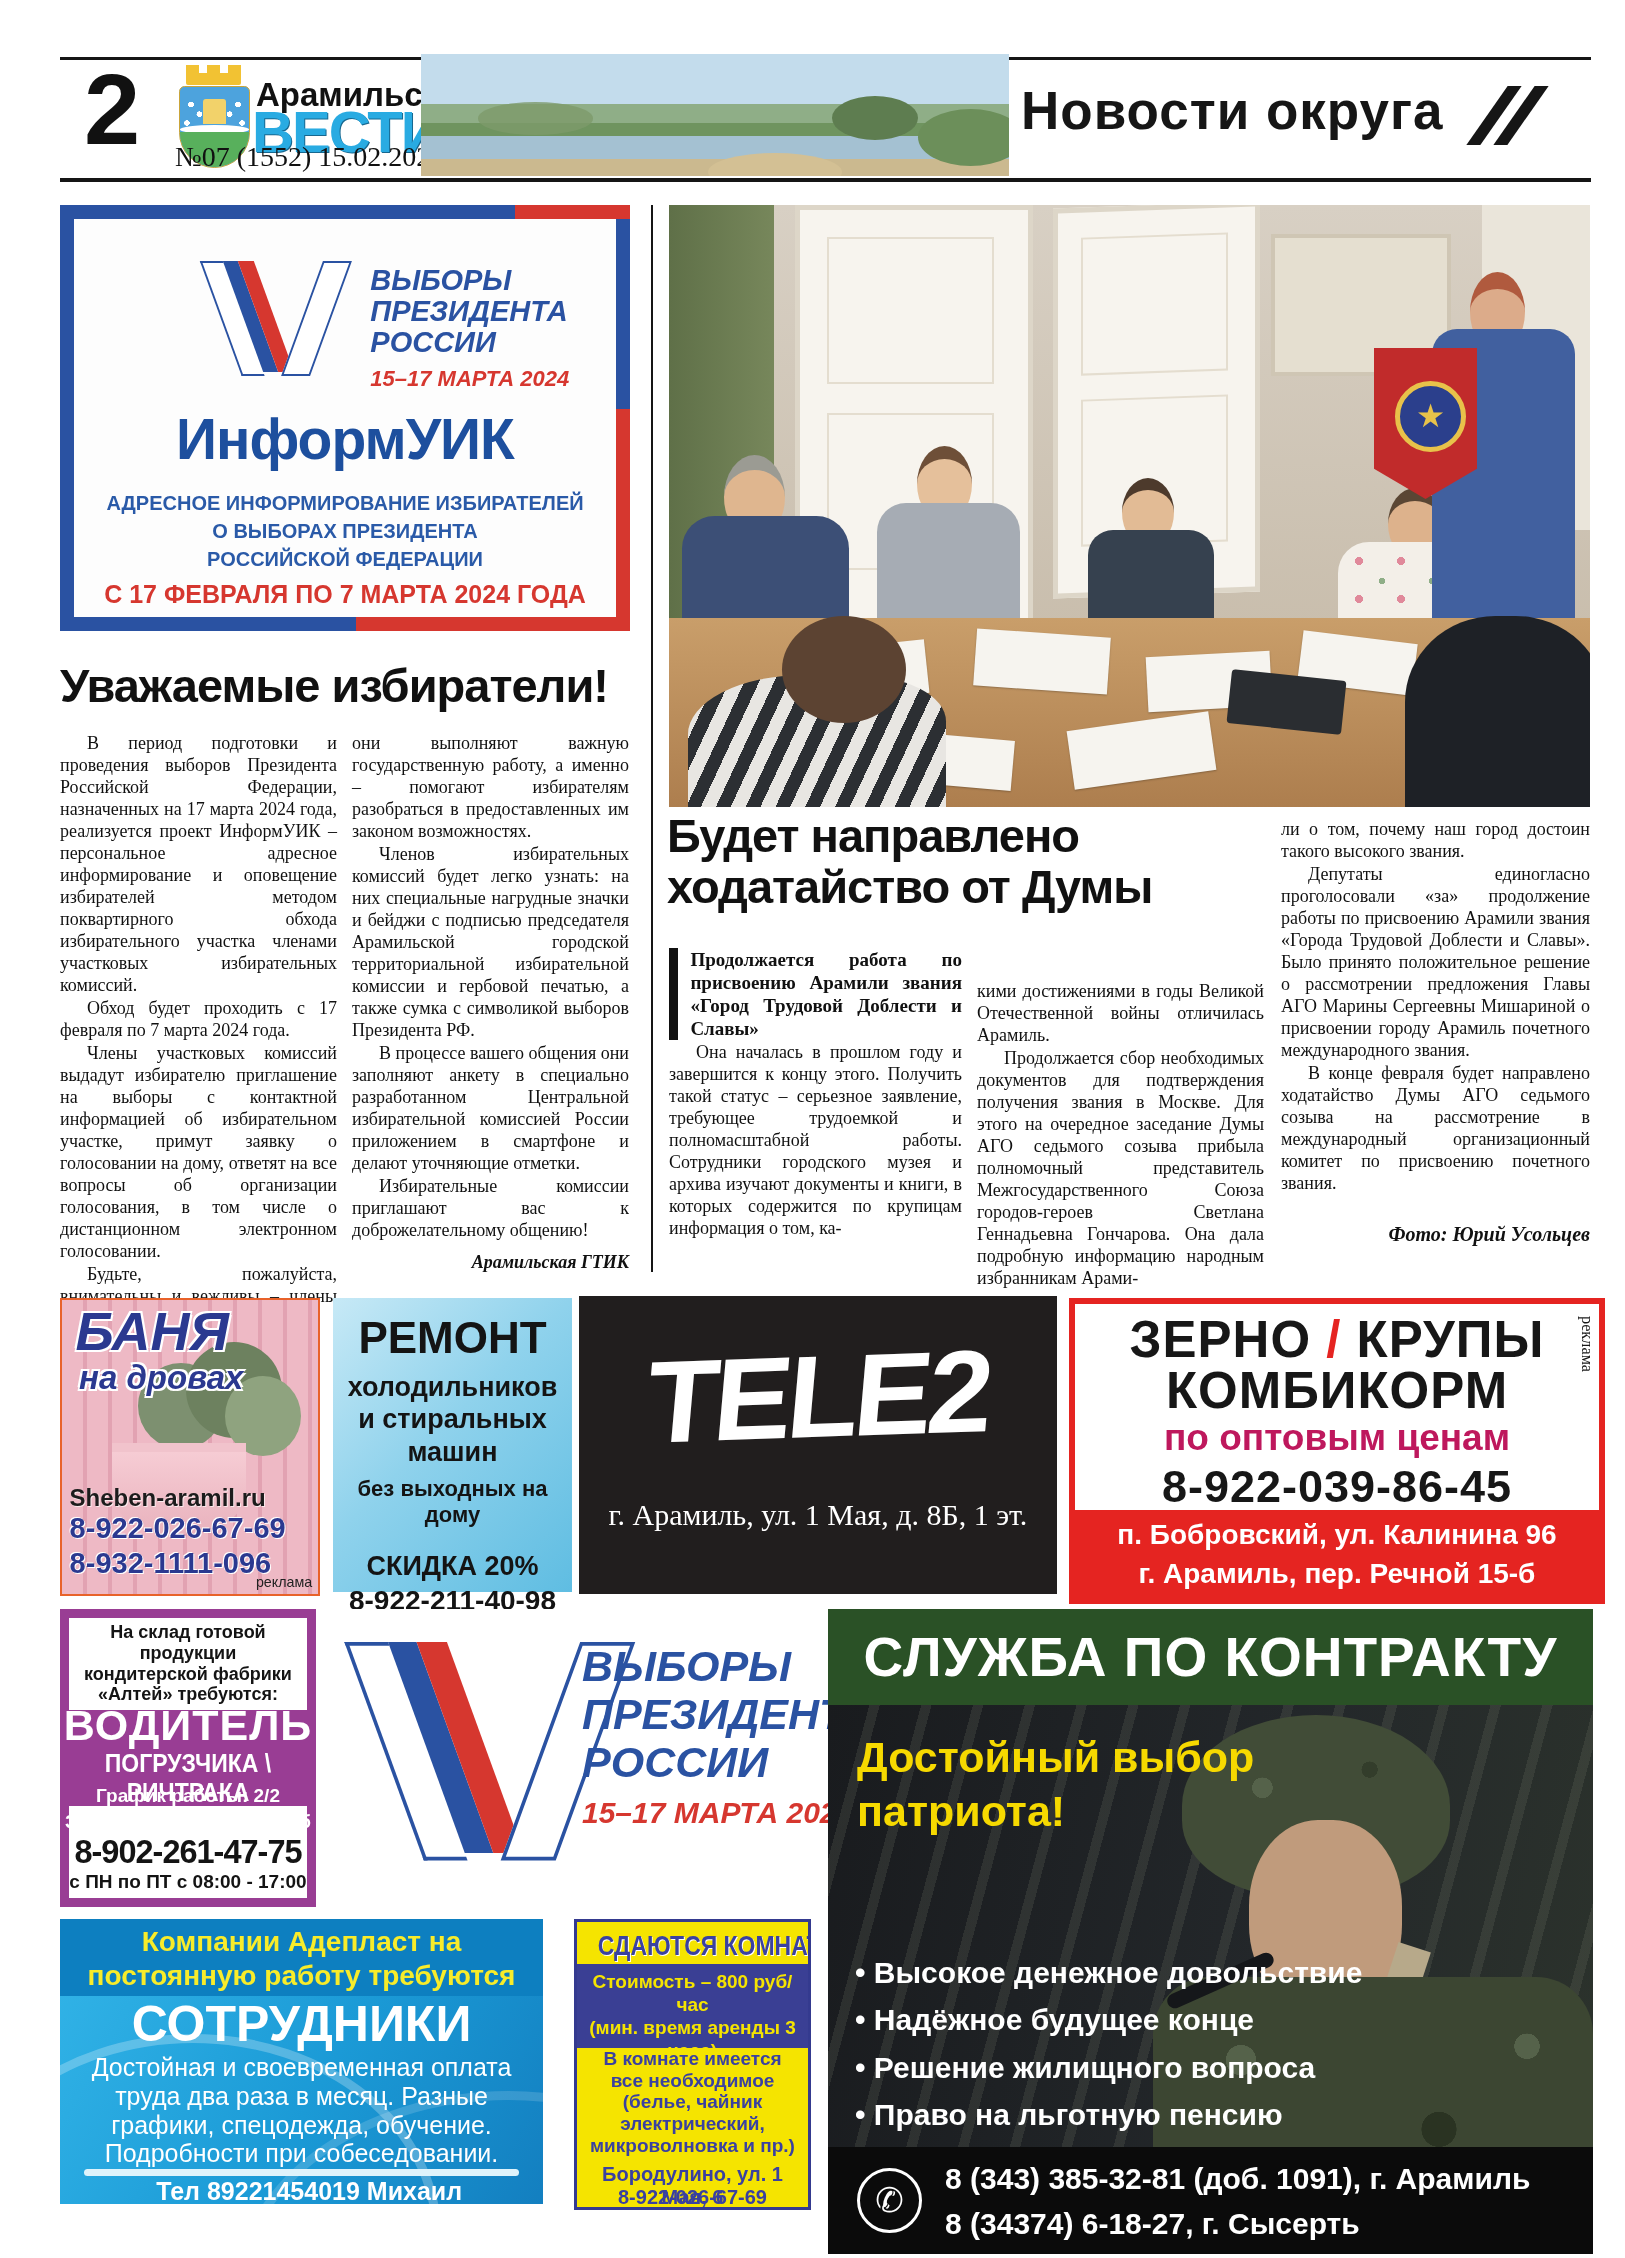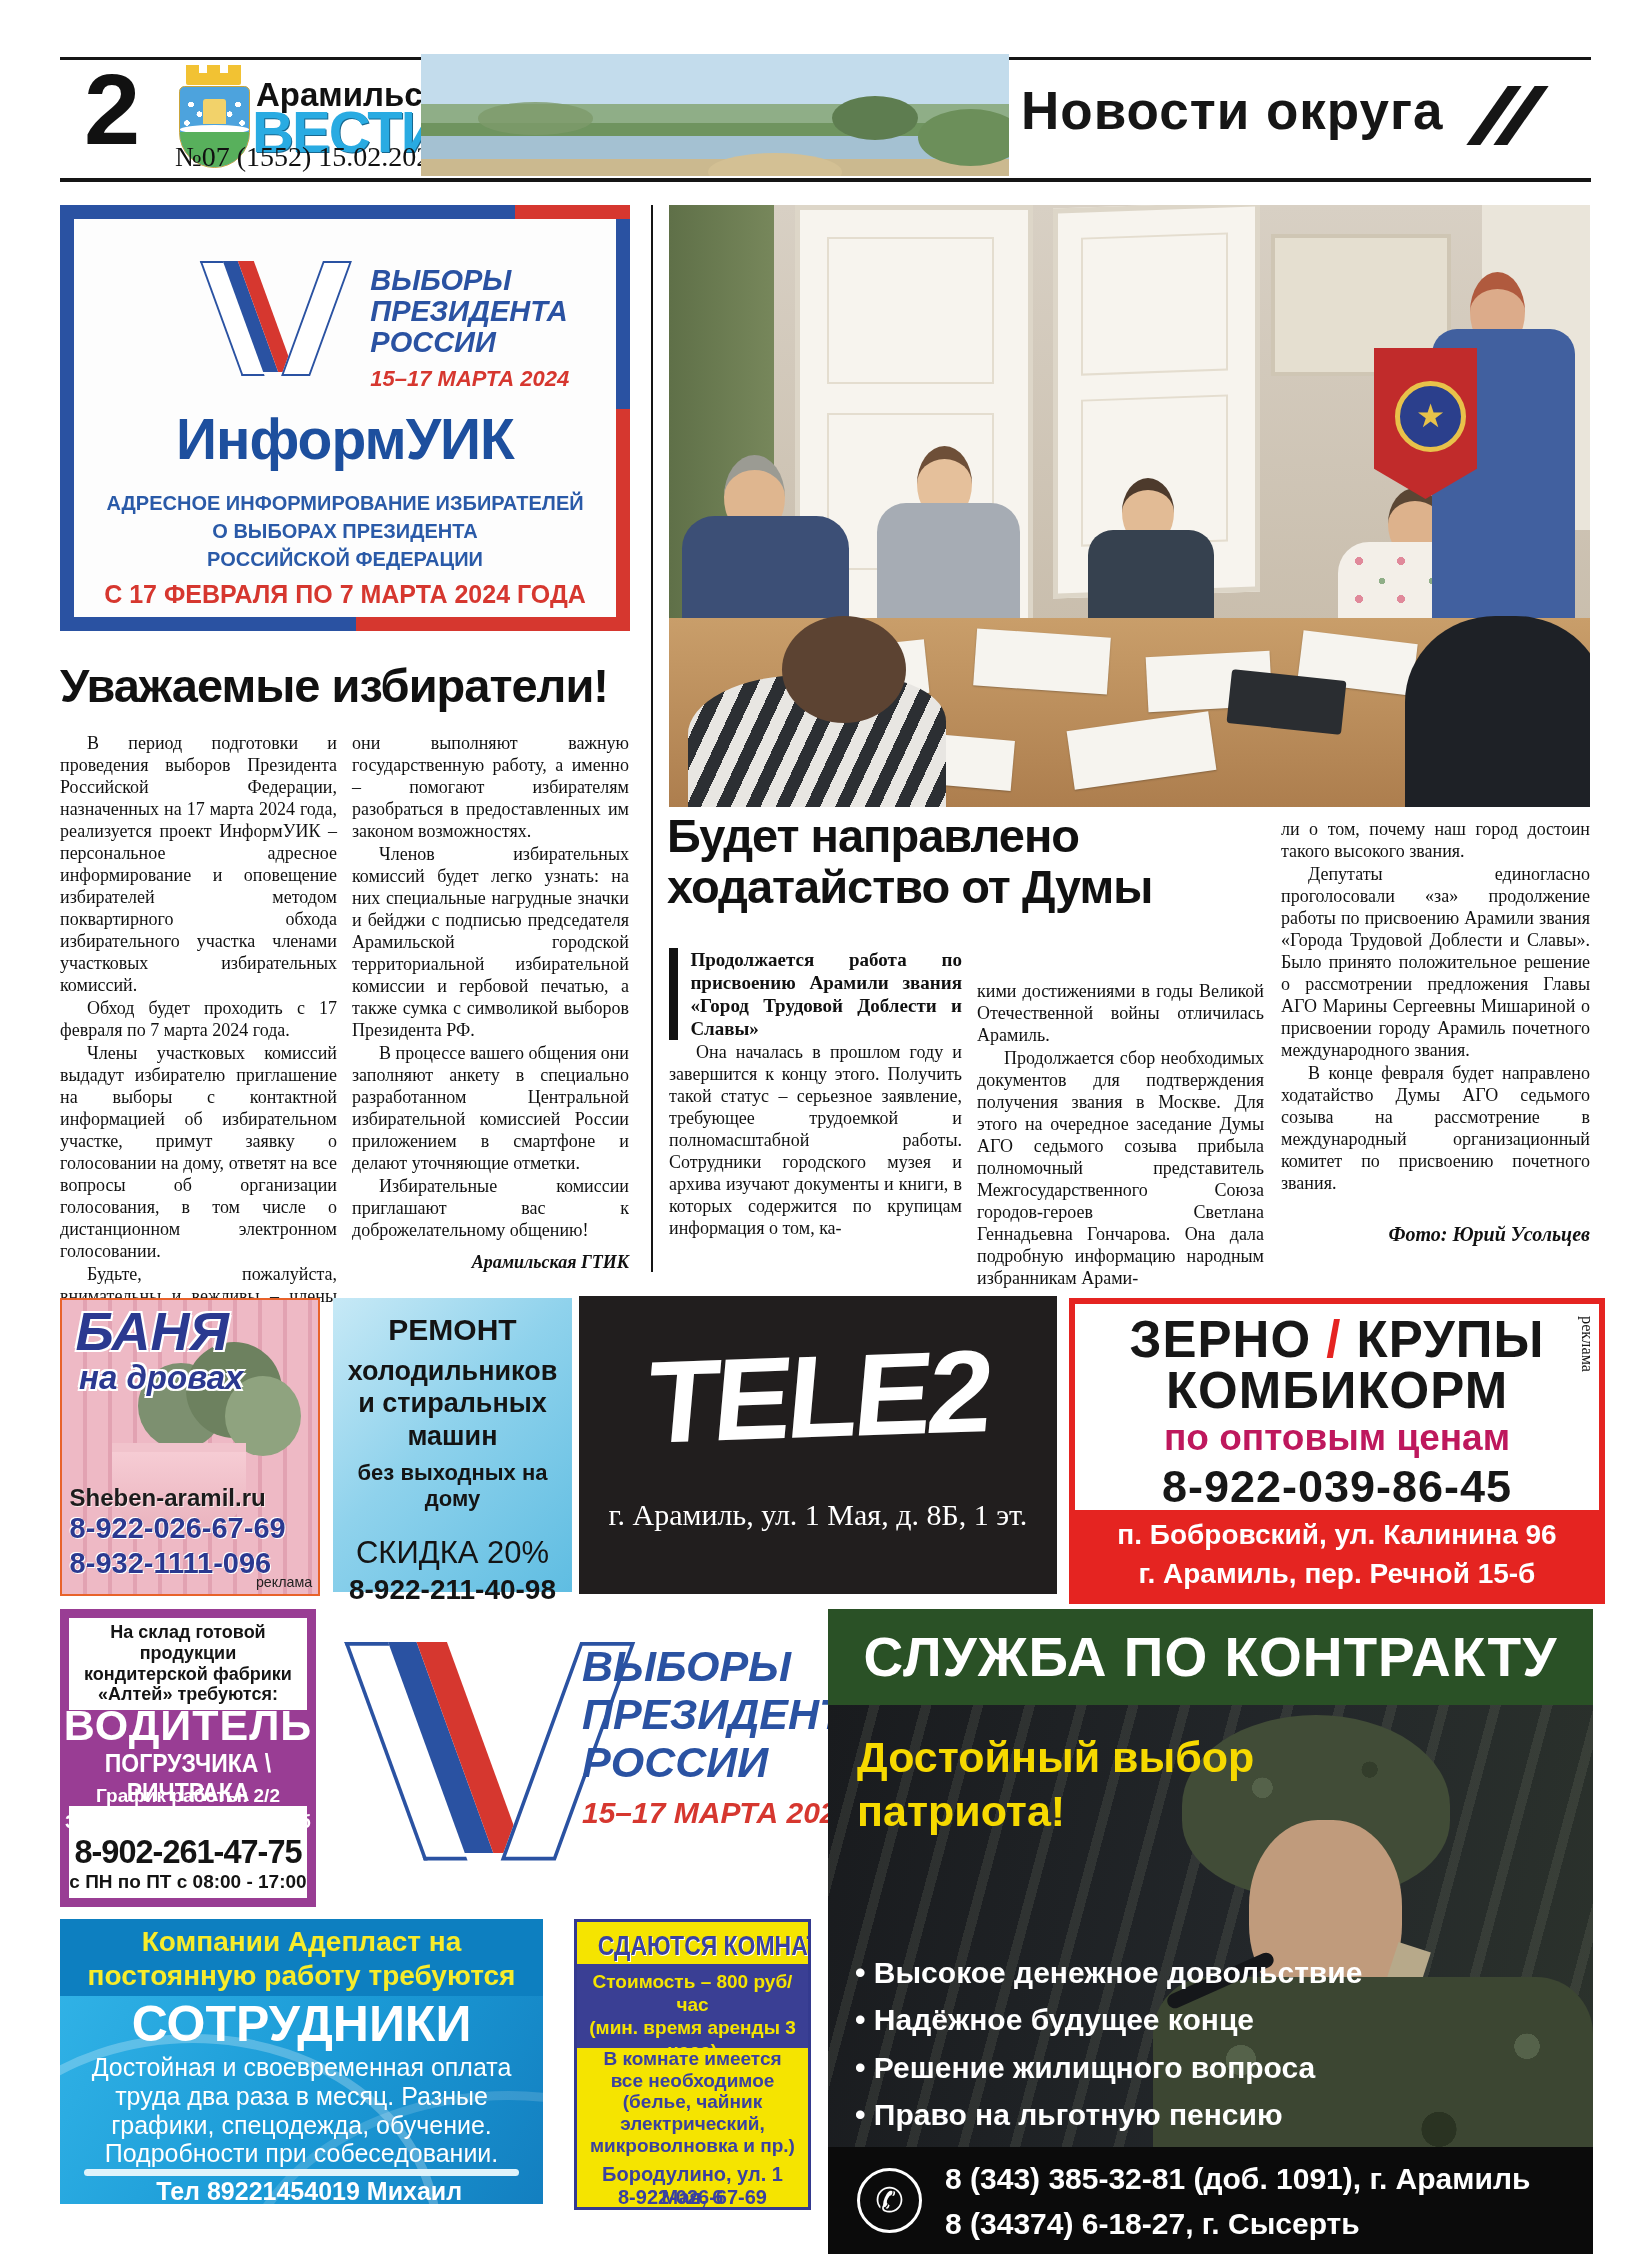--- a/index.html
+++ b/index.html
@@ -91,24 +91,24 @@
      text-shadow:1.9px 1.9px 0 #fff,-1.9px -1.9px 0 #fff,1.9px -1.9px 0 #fff,-1.9px 1.9px 0 #fff;}
   .banya-sub{font-size:33px;font-weight:800;font-style:italic;color:#2b3990;
      text-shadow:1.9px 1.9px 0 #fff,-1.9px -1.9px 0 #fff,1.9px -1.9px 0 #fff,-1.9px 1.9px 0 #fff;}
   .banya-site{font-size:24px;font-weight:700;color:#1c1c1c;text-shadow:1px 1px 0 #fbe9ec;}
   .banya-ph{font-size:29px;font-weight:800;color:#2b3990;line-height:1.15;
      text-shadow:1px 1px 0 #fff,-1px -1px 0 #fff;}
 
   
   .remont{width:239px;height:294px;background:linear-gradient(135deg,#c7e9f6 0%,#8fd2ec 45%,#5fbde2 100%);
      color:#141414;}
-  .rm-t{font-size:30px;font-weight:700;margin-top:15.3px;}
+  .rm-t{font-size:44px;font-weight:700;margin-top:15.3px;}
   .rm-l1{font-size:27px;font-weight:700;line-height:1.2;margin-top:7.6px;}
   .rm-l2{font-size:22px;font-weight:700;margin-top:7.6px;}
-  .rm-d{font-size:31px;font-weight:400;margin-top:23px;}
+  .rm-d{font-size:27px;font-weight:700;margin-top:23px;}
   .rm-p{font-size:28px;font-weight:700;margin-top:3.8px;}
 
   
   .tele2{width:478px;height:298px;background:#211e1e;color:#fff;}
   .t2logo{font-size:117px;font-weight:700;letter-spacing:-4.8px;transform:skewX(-7deg) rotate(-2deg);}
   .t2addr{font-size:30px;}
 
   
   .zerno{width:524px;height:294px;border:6.7px solid #e52421;background:#fff;color:#171717;}
   .z-l1{font-size:51px;font-weight:700;letter-spacing:1px;line-height:1.0;margin-top:9.6px;}

